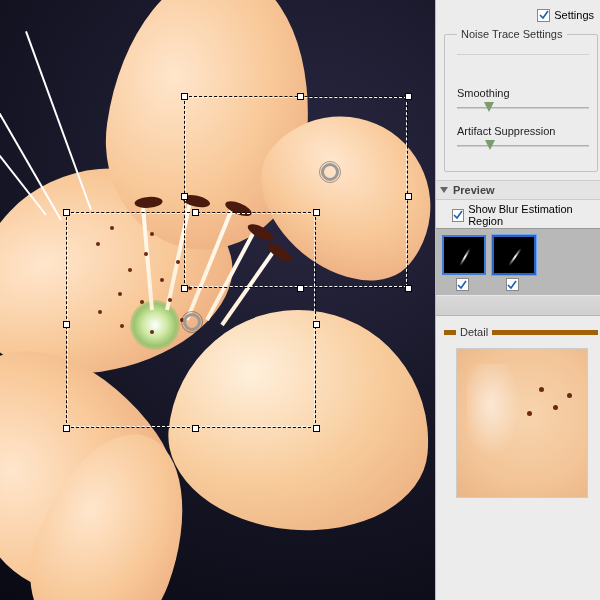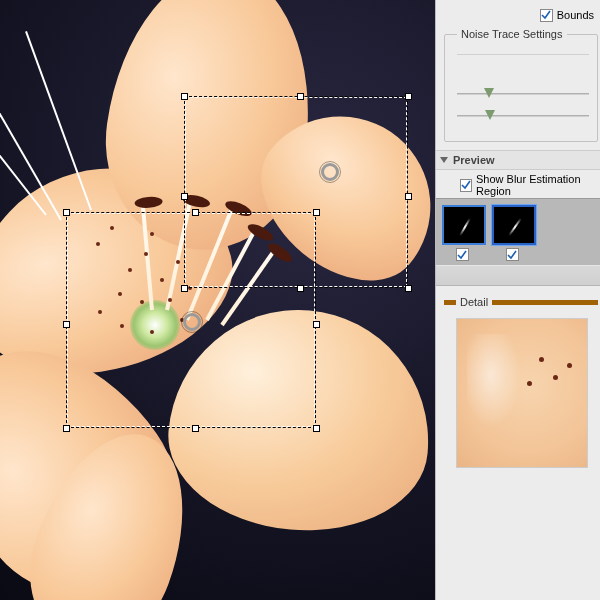--- a/index.html
+++ b/index.html
@@ -119,42 +119,44 @@
     <div class="ring" style="left: 183px; top: 313px;"></div>
   </div>
 
 <div class="panel">
   <div class="row" style="justify-content:flex-end; padding-right:6px;">
     <span class="chk">
         <svg viewBox="0 0 10 10">
           <path d="M1 5 L4 8 L9 1" stroke="#1a5fb4" stroke-width="1.6" fill="none"></path>
         </svg>
       </span>
-    <span>Bounds</span>
+    <span>Settings</span>
   </div>
 
   <fieldset>
     <legend>Noise Trace Settings</legend>
     <div class="sep"></div>
     <div style="height:22px"></div>
+    <span class="label">Smoothing</span>
     <div class="slider">
       <div class="track"></div>
         <div class="thumb" id="th-smooth" style="left: 24%;"></div>
     </div>
+    <span class="label">Artifact Suppression</span>
     <div class="slider">
       <div class="track"></div>
         <div class="thumb" id="th-art" style="left: 25%;"></div>
     </div>
   </fieldset>
 
   <div class="section-head">
     <span class="tri"></span>
     <span>Preview</span>
   </div>
-  <div class="row" style="margin-left:16px;">
+  <div class="row" style="margin-left:8px;">
     <span class="chk">
         <svg viewBox="0 0 10 10">
           <path d="M1 5 L4 8 L9 1" stroke="#1a5fb4" stroke-width="1.6" fill="none"></path>
         </svg>
       </span>
     <span>Show Blur Estimation Region</span>
   </div>
   <div class="thumbs" id="thumbs">
       <div class="thumb-item">
         <div class="tbox">

